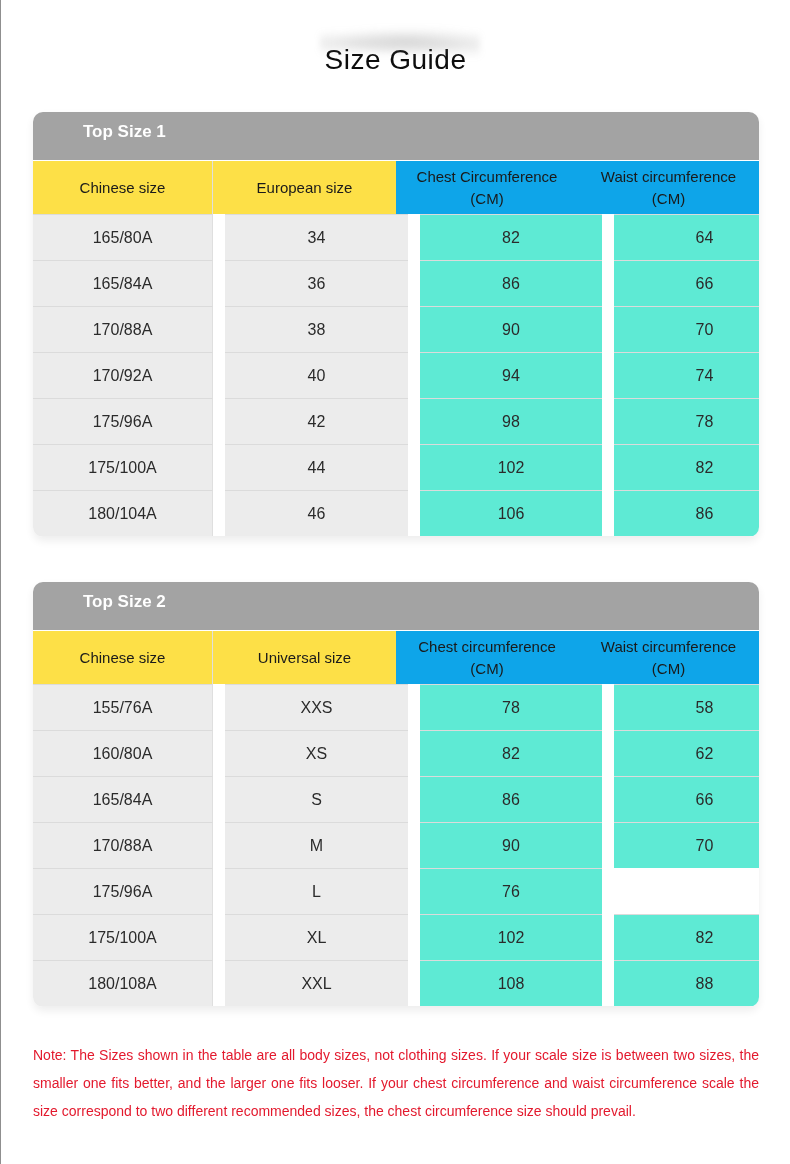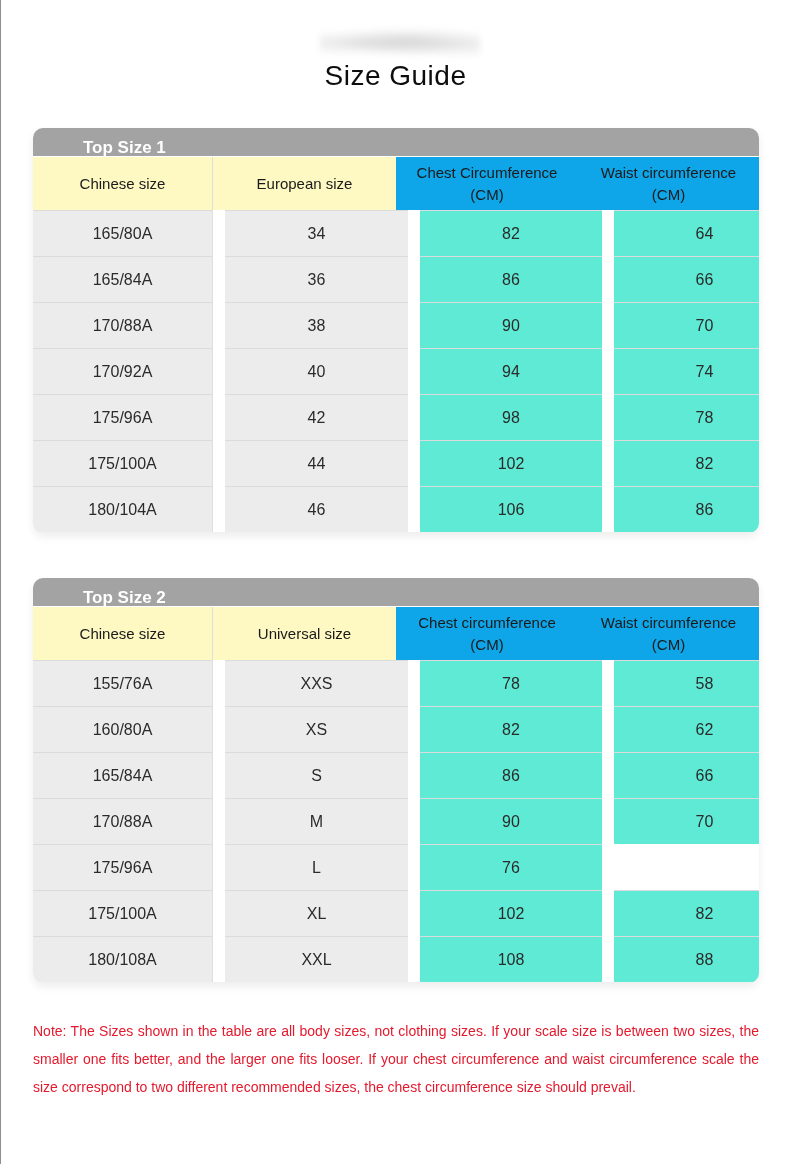--- a/index.html
+++ b/index.html
@@ -8,21 +8,21 @@
     background:#ffffff;
     font-family:"Liberation Sans", sans-serif;
     color:#222;
     position:relative;
     overflow:hidden;
   }
   .page {
     width:100%; height:100%;
     border-left:1px solid #8f8f8f;
     box-sizing:border-box;
-    padding-top:60px;
+    padding-top:44px;
   }
   .watermark {
     position:absolute;
     left:320px; top:28px; width:160px; height:30px;
     background:
       radial-gradient(ellipse at 20% 50%, rgba(120,120,120,.18), transparent 60%),
       radial-gradient(ellipse at 55% 40%, rgba(120,120,120,.15), transparent 60%),
       radial-gradient(ellipse at 85% 55%, rgba(120,120,120,.16), transparent 60%);
     filter: blur(3px);
     pointer-events:none;
@@ -35,42 +35,42 @@
   }
   .size-table {
     width:726px; margin:32px 0 0 32px;
     border-radius:10px;
     overflow:hidden;
     box-shadow:0 4px 9px rgba(0,0,0,.07);
     font-size:16px;
   }
   .size-table + .size-table { margin-top:45px; }
   .band {
-    height:28px; line-height:40px;
+    height:48px; line-height:40px;
     background:#a3a3a3;
     color:#ffffff;
     font-size:17px; font-weight:bold;
     padding-left:50px;
     box-sizing:border-box;
   }
   .t-row, .h-row {
     display:grid;
     grid-template-columns:180px 183px 182px 181px;
   }
   .h-row { border-top:1px solid rgba(255,255,255,.95); }
   .h-cell {
     min-height:53px;
     display:flex; align-items:center; justify-content:center;
     text-align:center;
     font-size:15px; color:#1a1a1a;
     padding:2px 14px; box-sizing:border-box;
     line-height:1.45;
     background:#0ea5e9;
   }
-  .h-cell.c0, .h-cell.c1 { background:#fef9c3; }
+  .h-cell.c0, .h-cell.c1 { background:#fde047; }
   .h-cell.c0 { border-right:1px solid #dfdfdf; }
   .t-row { height:46px;gap:12px; }
   .t-cell {
     display:flex; align-items:center; justify-content:center;
     color:#2b2b2b;
     background:#5eead4;
     border-top:1px solid #dbdbdb;
     box-sizing:border-box;
   }
   .t-cell.c0, .t-cell.c1 { background:#ececec; }

